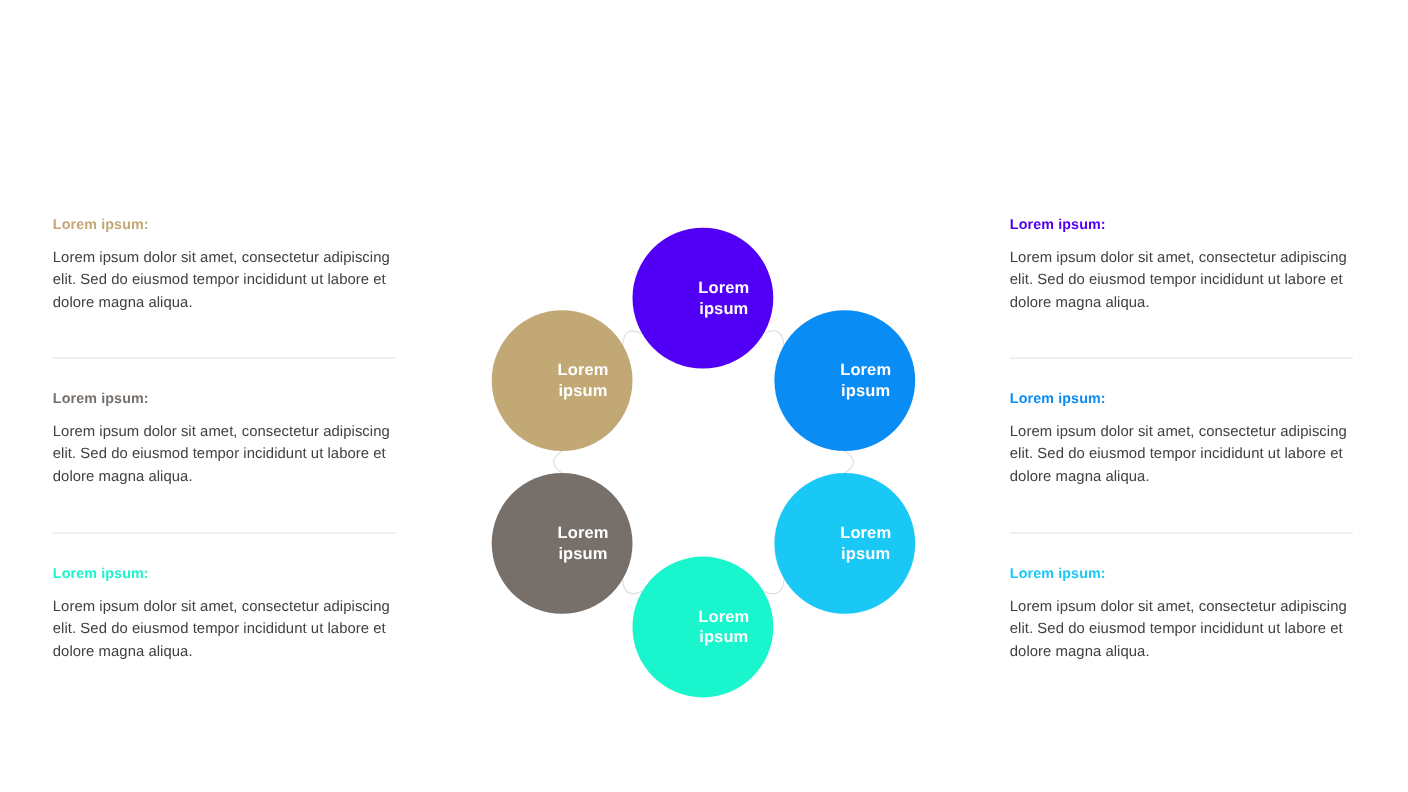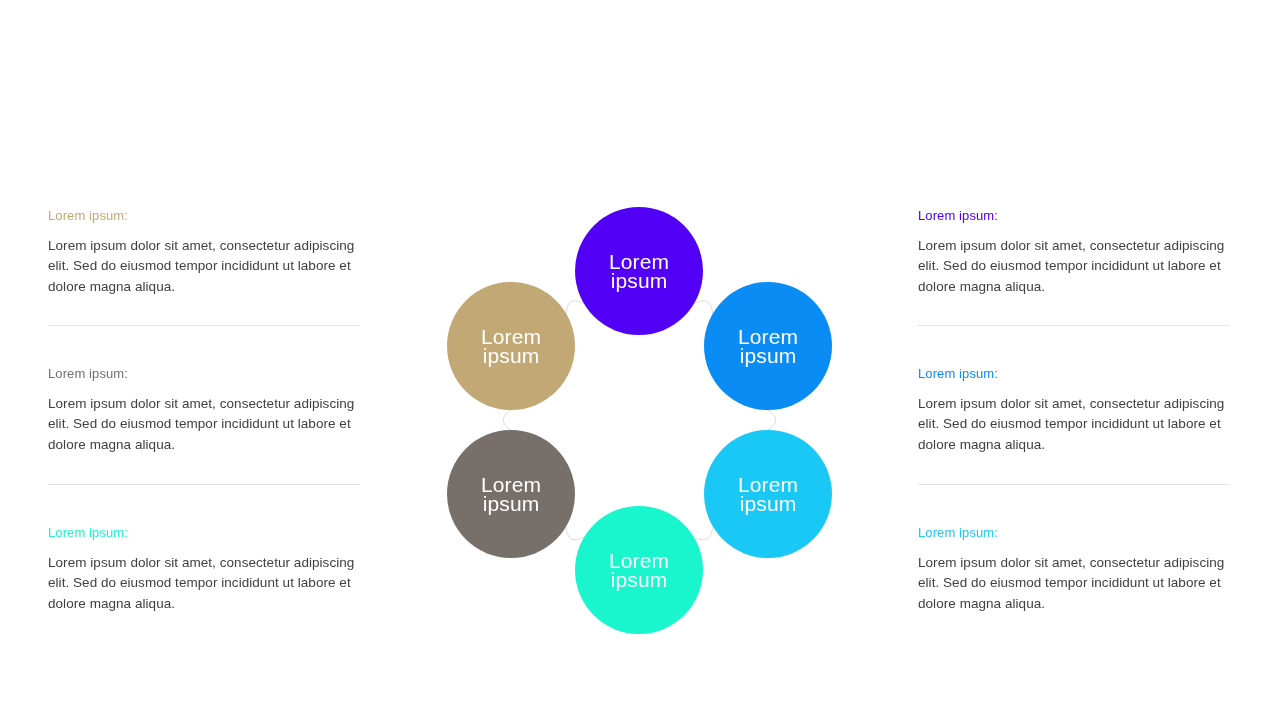--- a/index.html
+++ b/index.html
@@ -49,23 +49,23 @@
     width: 312px;
     left: 0;
   }
   .block-0 { top: 0px;   }
   .block-1 { top: 158px; }
   .block-2 { top: 317px; }
 
   .block-heading {
     font-size: 13px;
     line-height: 16px;
-    font-weight: normal;
+    font-weight: bold;
     letter-spacing: 0.1px;
-    margin: 12px 0 12px 0;
+    margin: 0 0 12px 0;
   }
 
   .block-body {
     font-size: 13.5px;
     line-height: 20.4px;
     font-weight: 300;
     color: #404040;
     margin: 0;
     letter-spacing: 0.05px;
   }
@@ -95,26 +95,26 @@
     width: 400px;
     height: 450px;
   }
   .node {
     position: absolute;
     width: 128px;
     height: 128px;
     border-radius: 50%;
     display: flex;
     align-items: center;
-    justify-content: center;
+    justify-content: flex-end;
     text-align: center;
     color: #ffffff;
-    font-size: 21px;
+    font-size: 15px;
     line-height: 19px;
-    font-weight: 400;
+    font-weight: 700;
     letter-spacing: 0.1px;
   }
   .node span { display: block; width: 90px; }
 </style>
 </head>
 <body>
 
 <div class="slide">
 
 

